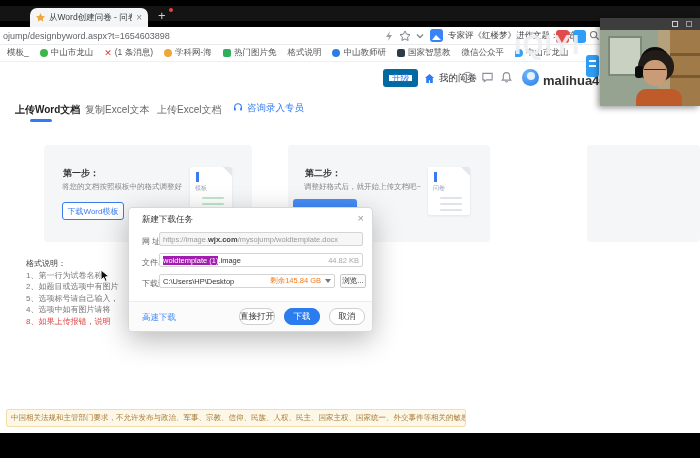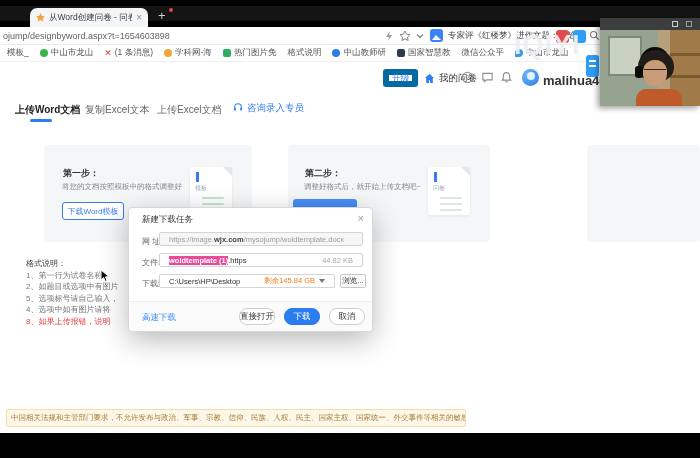--- a/index.html
+++ b/index.html
@@ -84,25 +84,25 @@
              border-radius:2px; display:flex; align-items:center; overflow:hidden; }
   .warnbar span { font-size:7.5px; color:#a97c3a; white-space:nowrap; padding-left:4px; }
 
   
   .dialog { position:absolute; left:128px; top:207px; width:245px; height:125px; background:#fff; border:1px solid #d8d8d8;
             border-radius:4px; box-shadow:0 8px 28px rgba(0,0,0,.28); z-index:20; }
   .dlg-title { position:absolute; left:13px; top:6px; font-size:8.5px; color:#333; }
   .dlg-close { position:absolute; right:8px; top:4px; font-size:11px; color:#999; }
   .dlg-label { position:absolute; left:13px; font-size:8px; color:#666; }
   .dlg-input { position:absolute; left:30px; width:204px; height:14px; border:1px solid #d4d4d4; border-radius:2px;
-               font-size:7.5px; display:flex; align-items:center; padding:0 9px; white-space:nowrap; overflow:hidden; }
+               font-size:7.5px; display:flex; align-items:center; padding:0 3px; white-space:nowrap; overflow:hidden; }
   .dlg-url { top:24px; background:#f6f6f6; color:#9a9a9a; }
   .dlg-url b { color:#444; font-weight:bold; }
   .dlg-file { top:45px; background:#fff; color:#333; }
-  .sel { background:#ec4899; color:#fff;font-weight:bold; }
+  .sel { background:#a21caf; color:#fff; }
   .fsize { margin-left:auto; color:#a8a8a8; }
   .dlg-path { top:66px; width:176px; background:#fff; color:#333; }
   .free { margin-left:auto; color:#f07a1d; }
   .combo-caret { width:0; height:0; border-left:3px solid transparent; border-right:3px solid transparent; border-top:4px solid #777; margin-left:4px; flex:none; }
   .browse-btn { position:absolute; left:211px; top:66px; width:26px; height:14px; border:1px solid #c8c8c8; border-radius:2px;
                 background:#fbfbfb; font-size:7.5px; color:#333; display:flex; align-items:center; justify-content:center; }
   .dlg-footer { position:absolute; left:0; bottom:0; width:100%; height:30px; border-top:1px solid #ececec; background:#fbfbfb; border-radius:0 0 4px 4px; }
   .speed-link { position:absolute; left:13px; top:10px; font-size:8.5px; color:#3b8cff; }
   .dbtn { position:absolute; top:6px; width:36px; height:17px; border:1px solid #cfcfcf; border-radius:8px; background:#fff;
           font-size:8.5px; color:#333; display:flex; align-items:center; justify-content:center; }
@@ -308,21 +308,21 @@
     <span class="dlg-close">×</span>
 
     <span class="dlg-label" style="top:28px">网 址：</span>
     <div class="dlg-input dlg-url">
       <span><span>https://image.</span><b>wjx.com</b><span>/mysojump/woldtemplate.docx</span></span>
     </div>
 
     <span class="dlg-label" style="top:49px">文件名：</span>
     <div class="dlg-input dlg-file">
       <span class="sel">woldtemplate (1)</span>
-      <span>.https</span>
+      <span>.image</span>
       <span class="fsize">44.82 KB</span>
     </div>
 
     <span class="dlg-label" style="top:70px">下载到：</span>
     <div class="dlg-input dlg-path">
       <span>C:\Users\HP\Desktop</span>
       <span class="free">剩余145.84 GB</span>
       <span class="combo-caret"></span>
     </div>
     <div class="browse-btn">浏览...</div>

